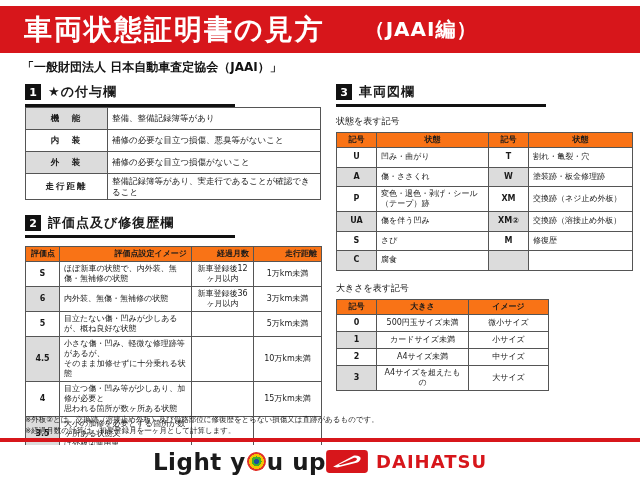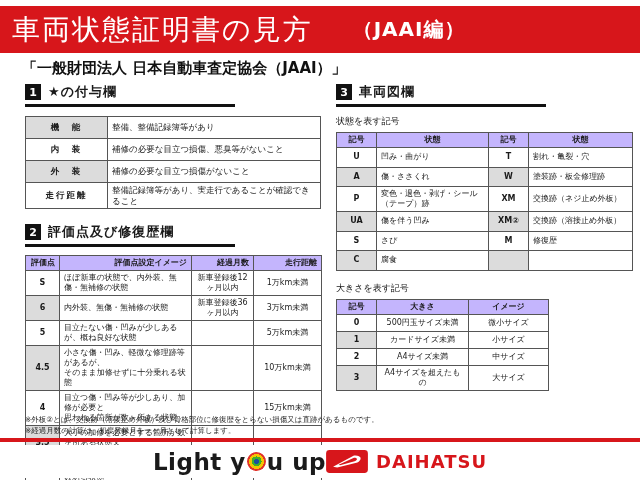--- a/index.html
+++ b/index.html
@@ -3,42 +3,42 @@
 <meta charset="utf-8">
 <style>
   * { margin:0; padding:0; box-sizing:border-box; }
   html,body { width:640px; height:480px; background:#fff; overflow:hidden;
               font-family:"DejaVu Sans","Liberation Sans",sans-serif; color:#1a1a1a; }
   .page { position:relative; width:640px; height:480px; background:#fff; }
 
   
   .banner { position:absolute; left:0; top:6px; width:640px; height:47px;
             background:#d7161b; color:#fff; display:flex; align-items:center; }
-  .banner .title { font-size:28px; font-weight:normal; margin-left:12px; letter-spacing:2px; }
+  .banner .title { font-size:28px; font-weight:bold; margin-left:24px; letter-spacing:2px; }
   .banner .edition { font-size:20px; font-weight:bold; margin-left:40px; letter-spacing:1px; }
 
-  .subtitle { position:absolute; left:22px; top:59px; font-size:15px; font-weight:600; color:#111; }
+  .subtitle { position:absolute; left:22px; top:59px; font-size:12px; font-weight:600; color:#111; }
 
   
   .col-left  { position:absolute; left:25px;  top:83px; width:296px; }
   .col-right { position:absolute; left:336px; top:83px; width:296px; }
 
   .sec-head { display:flex; align-items:center; gap:7px; border-bottom:3px solid #111;
               padding-bottom:3px; width:210px; }
   .sec-badge { width:16px; height:16px; background:#111; color:#fff; font-size:11px;
                font-weight:bold; display:flex; align-items:center; justify-content:center; flex:0 0 16px; }
   .sec-title { font-size:13px; font-weight:bold; letter-spacing:1px; }
 
   table { border-collapse:collapse; table-layout:fixed; width:100%; }
   th,td { border:1px solid #555; font-size:8px; line-height:1.25; padding:2px 4px;
           white-space:pre-line; overflow:hidden; }
-  th { background:#c4b5fd; font-weight:bold; text-align:center; }
-
-  
-  .t1 { margin-top:9px; }
+  th { background:#f97316; font-weight:bold; text-align:center; }
+
+  
+  .t1 { }
   .t1 td { height:22px; vertical-align:middle; font-size:8.5px; }
   .t1 td:first-child { width:82px; text-align:center; font-weight:bold; letter-spacing:2px; }
   .t1 tr:nth-child(odd) td:first-child { background:#dcdcdc; }
 
   
   .sec2 { margin-top:14px; }
   .t2 { margin-top:8px; }
   .t2 th { height:15px;text-align:right; }
   .t2 td { vertical-align:middle; }
   .t2 td:nth-child(1) { text-align:center; font-weight:bold; }

